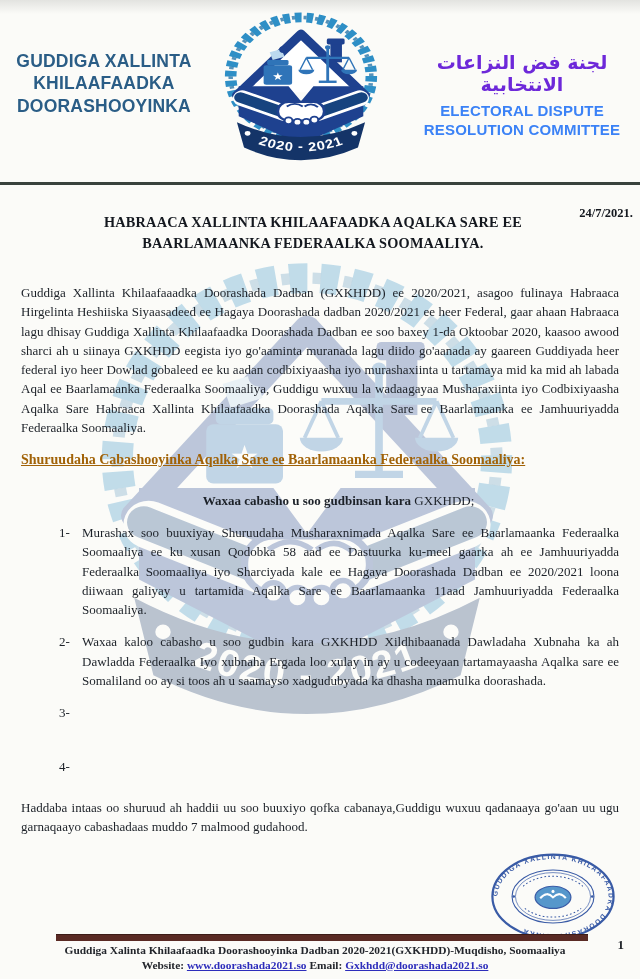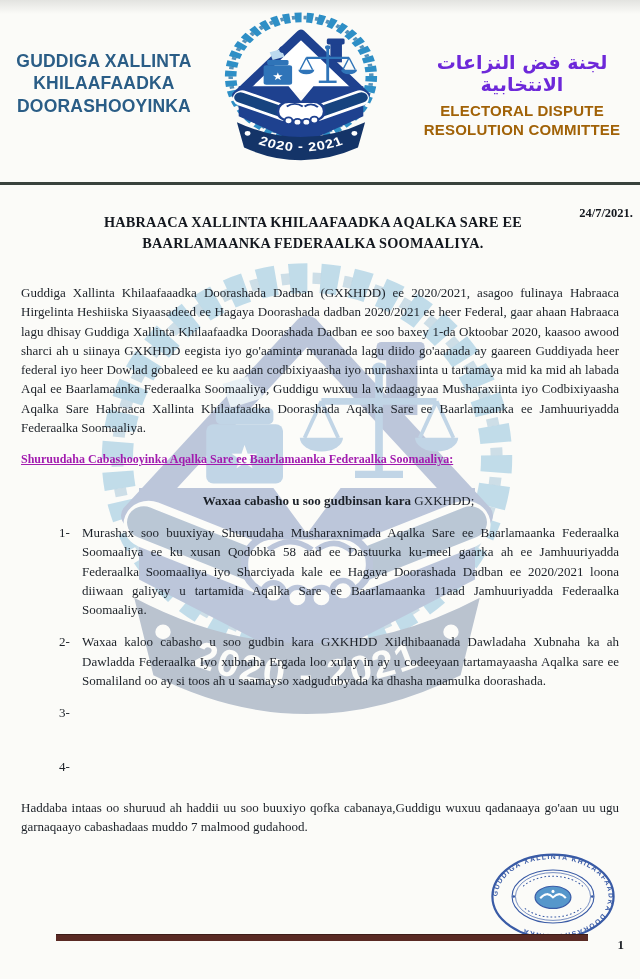--- a/index.html
+++ b/index.html
@@ -18,35 +18,35 @@
     border-bottom:3px solid #39423d;background:transparent;z-index:2;}
   .org-so{position:absolute;left:0;top:50px;width:208px;text-align:center;
     font-family:"Liberation Sans",sans-serif;font-weight:bold;
     font-size:17.5px;line-height:1.28;color:#2a5d86;white-space:pre-line;letter-spacing:.2px;}
   .logo{position:absolute;left:212px;top:4px;width:178px;height:172px;}
   .logo svg{width:178px;height:172px;display:block;}
   .org-right{position:absolute;right:2px;top:52px;width:232px;text-align:center;}
   .org-ar{font-family:"DejaVu Sans",sans-serif;direction:rtl;
     font-size:19px;font-weight:bold;color:#6d28d9;line-height:1.15;}
   .org-en{margin-top:5px;font-family:"Liberation Sans",sans-serif;font-weight:bold;
-    font-size:15px;line-height:1.3;color:#a16207;white-space:pre-line;letter-spacing:.2px;}
+    font-size:15px;line-height:1.3;color:#3b82f6;white-space:pre-line;letter-spacing:.2px;}
   
   .date{position:absolute;right:7px;top:206px;font-weight:bold;font-size:12.5px;color:#14181f;z-index:2;}
   .title{position:absolute;left:54px;right:68px;top:212px;text-align:center;
     font-weight:bold;font-size:14.3px;line-height:1.5;color:#14181f;letter-spacing:.2px;z-index:2;}
   
   .watermark{position:absolute;left:67px;top:237px;width:480px;height:525px;
     opacity:0.28;z-index:0;pointer-events:none;}
   .watermark svg{width:480px;height:525px;display:block;}
   
   .body{position:absolute;left:21px;right:21px;top:283px;z-index:1;
     font-size:13px;line-height:19.3px;text-align:justify;color:#1c2128;}
   .intro{margin:0;}
   .section-heading{margin:13px 0 0;font-weight:bold;text-decoration:underline;
-    font-size:12px;text-align:left;color:#a21caf;}
+    font-size:14px;text-align:left;color:#a16207;}
   .list-intro{margin:21px 0 0 37px;text-align:center;}
   .li{display:flex;margin-top:13px;}
   .li .num{flex:none;width:23px;margin-left:38px;}
   .li .txt{flex:1;text-align:justify;}
   .li.gap-lg{margin-top:34px;}
   .closing{margin:22px 0 0;text-align:justify;}
   
   .stamp{position:absolute;left:489px;top:852px;width:128px;height:89px;z-index:1;opacity:.93;}
   .stamp svg{width:128px;height:89px;display:block;}
   
@@ -194,14 +194,23 @@
       <path d="M60,54 q8,-9 15,-1 q8,-8 15,1" stroke="#ffffff" stroke-width="2.4" fill="none"></path>
       <circle cx="75" cy="46" r="1.8" fill="#ffffff"></circle>
       <circle cx="29" cy="52" r="1.6" fill="#2b4fa0"></circle>
       <circle cx="121" cy="52" r="1.6" fill="#2b4fa0"></circle>
     </svg>
   </div>
 
   <div class="footer-bar"></div>
   <div class="page-num">1</div>
 
+  <div class="footer-text">
+    <div>Guddiga Xalinta Khilaafaadka Doorashooyinka Dadban 2020-2021(GXKHDD)-Muqdisho, Soomaaliya</div>
+    <div class="contact-line">
+      <b>Website:</b>
+      <span class="link">www.doorashada2021.so</span>
+      <b>Email:</b>
+      <span class="link">Gxkhdd@doorashada2021.so</span>
+    </div>
+  </div>
 
 </div>
 
 </body></html>

